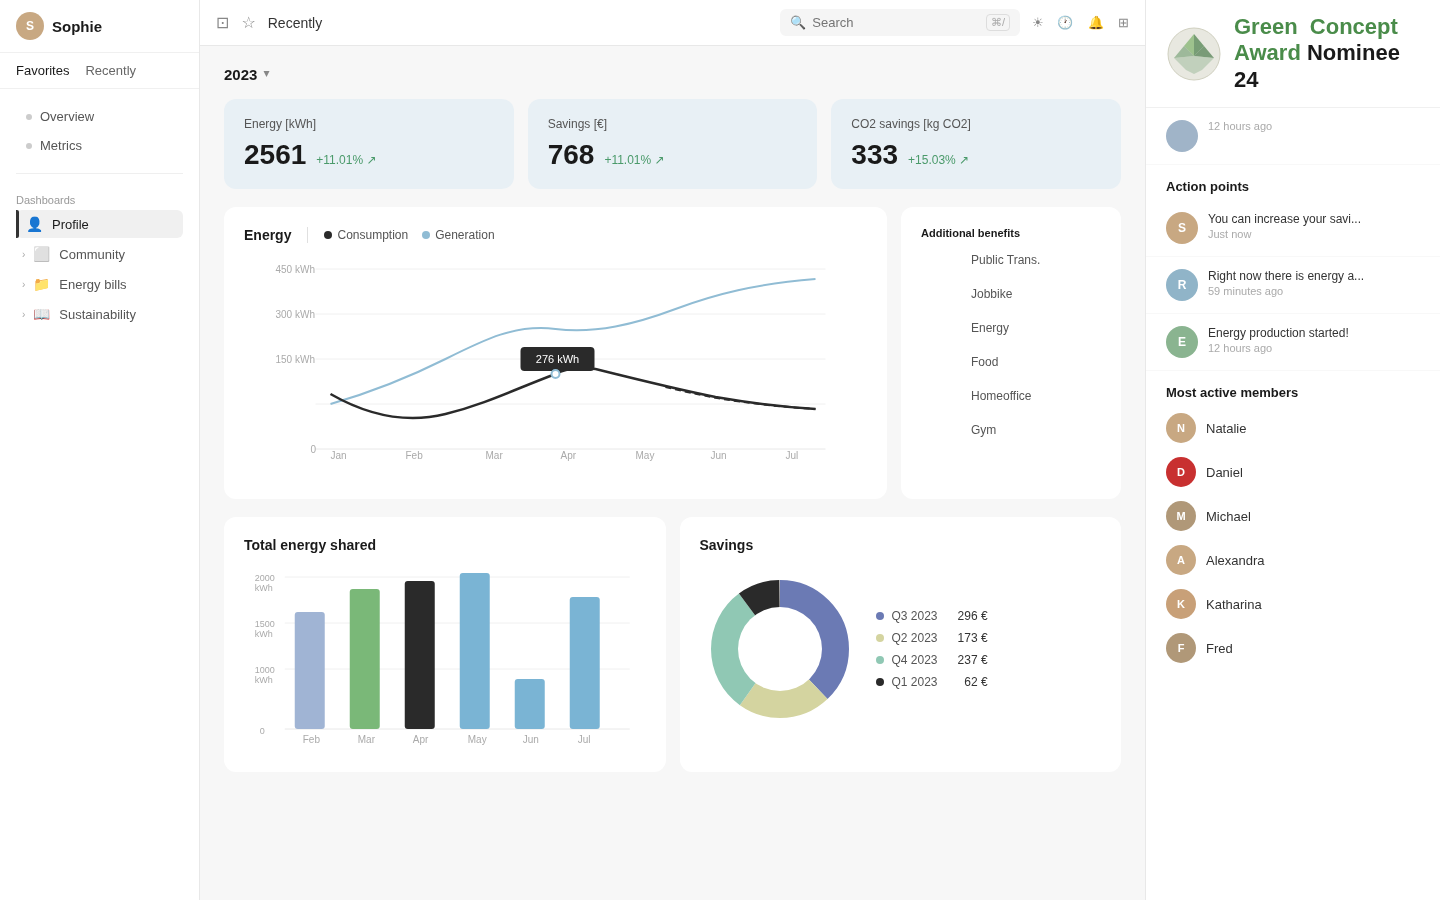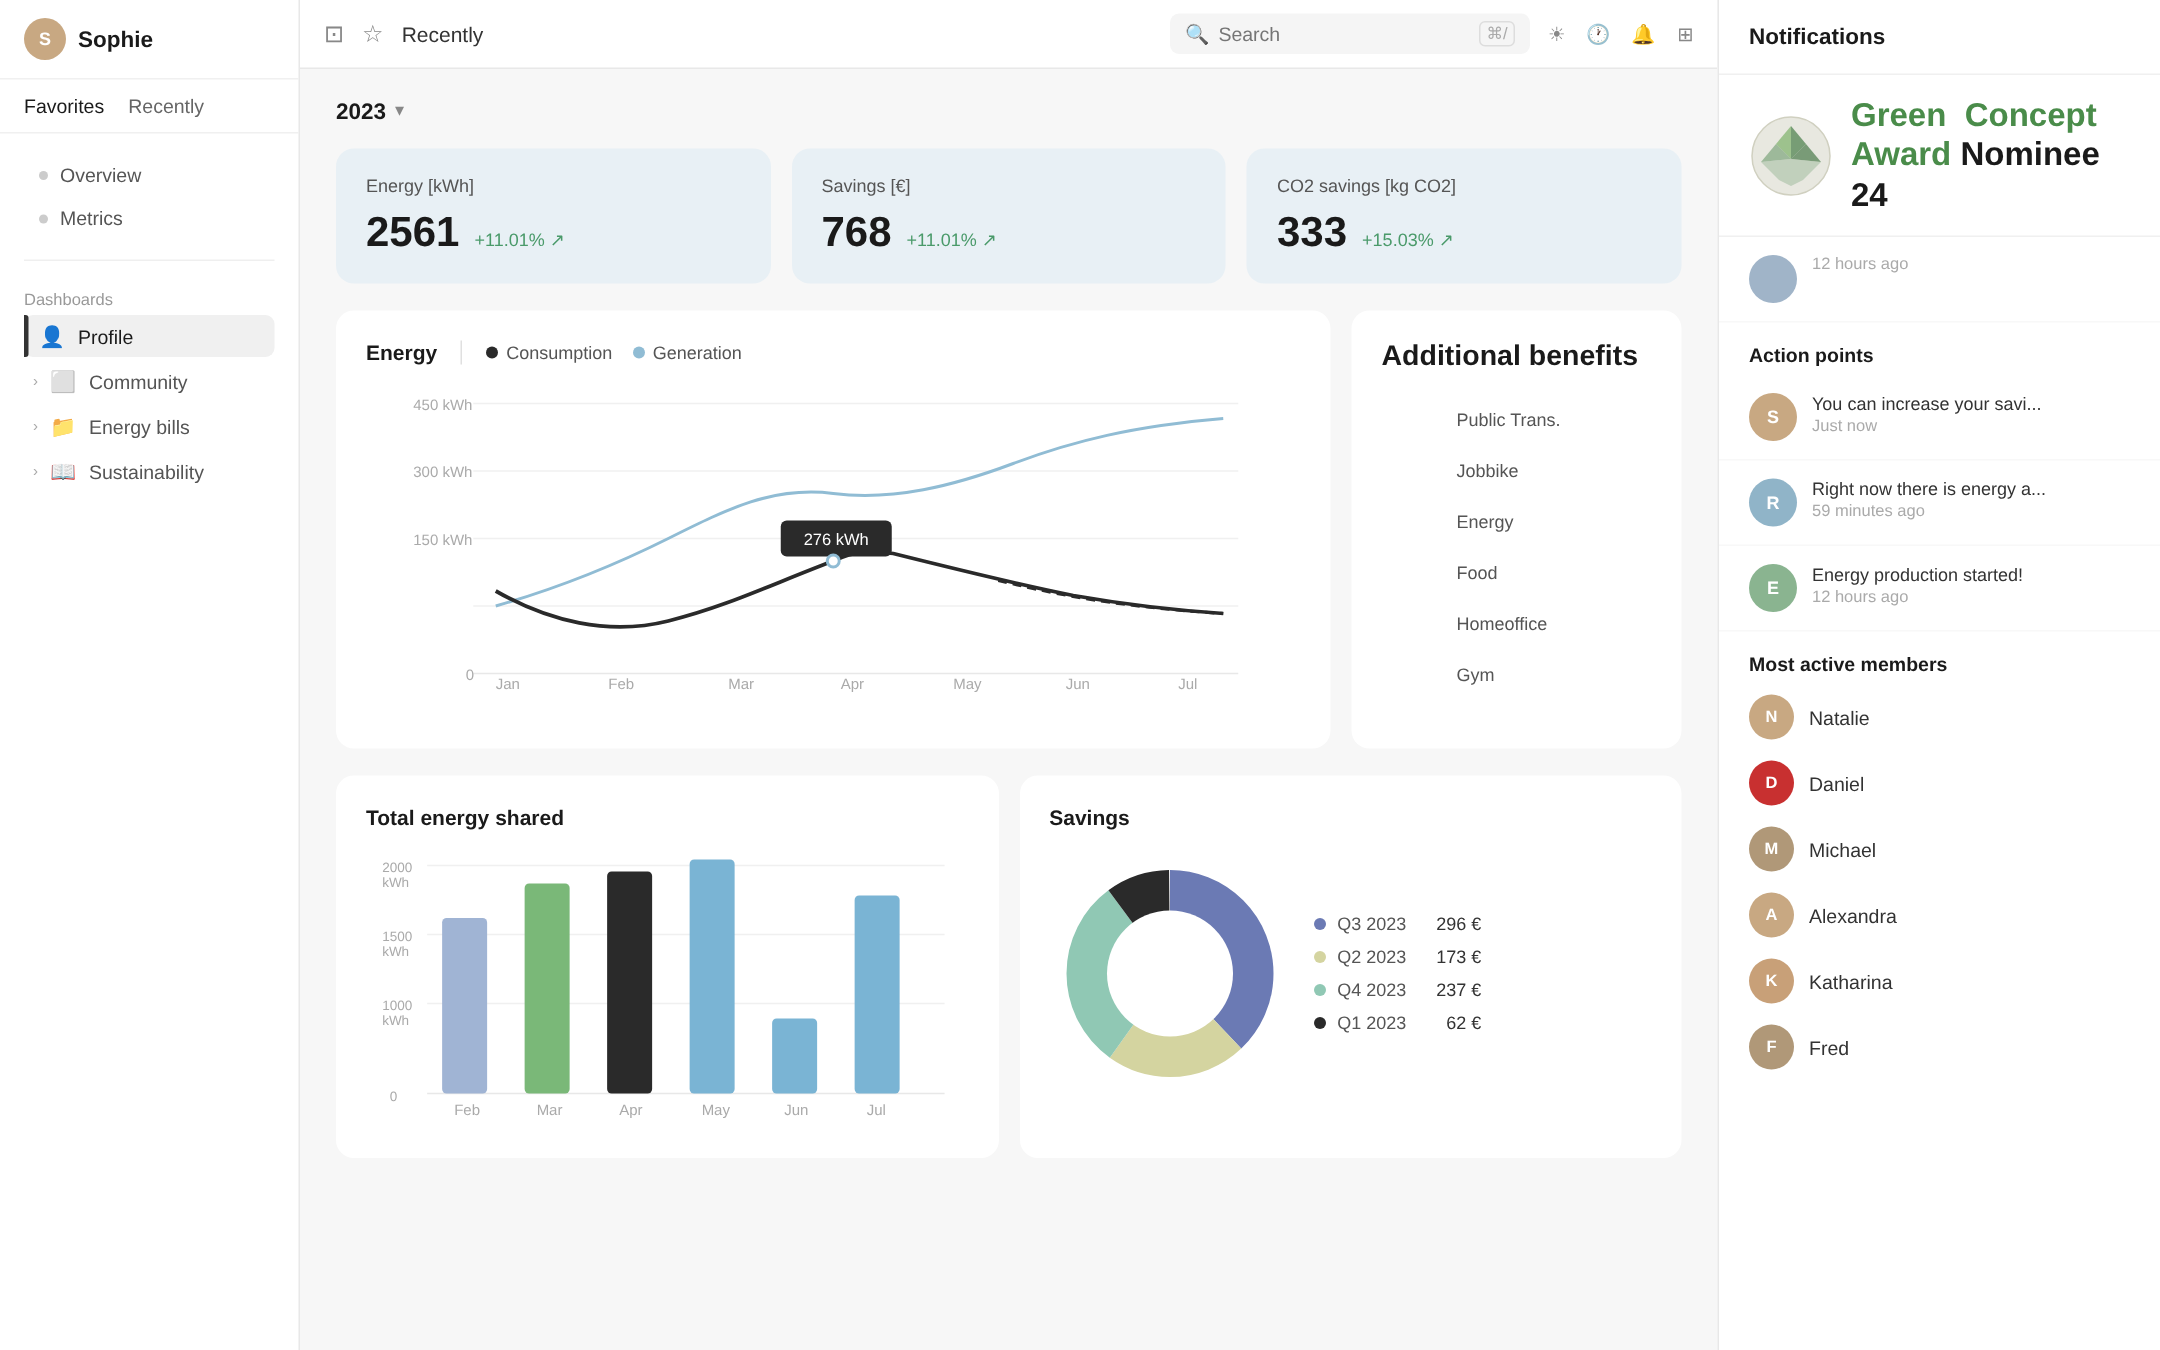--- a/index.html
+++ b/index.html
@@ -60,21 +60,21 @@
     .chart-title { font-size: 14px; font-weight: 600; color: #1a1a1a; }
     .chart-divider { width: 1px; height: 16px; background: #e0e0e0; }
     .chart-legend { display: flex; gap: 14px; align-items: center; }
     .legend-item { display: flex; align-items: center; gap: 5px; font-size: 12px; color: #555; }
     .legend-dot { width: 8px; height: 8px; border-radius: 50%; }
 
     
     .energy-chart-area { width: 100%; height: 220px; position: relative; }
 
     
-    .benefits-title { font-size: 19px; font-weight: 600; color: #1a1a1a; margin-bottom: 24px; }
+    .benefits-title { font-size: 11px; font-weight: 600; color: #1a1a1a; margin-bottom: 14px; }
     .benefit-row { display: flex; align-items: center; gap: 8px; margin-bottom: 12px; flex-direction: column; }
     .benefit-label { font-size: 12px; color: #555; width: 80px; flex-shrink: 0; }
     .benefit-bar-track { flex: 1; height: 6px; background: #efefef; border-radius: 3px; overflow: hidden; }
     .benefit-bar-fill { height: 100%; border-radius: 3px; }
 
     
     .bottom-row { display: flex; gap: 14px; }
     .bottom-card { background: #fff; border-radius: 12px; padding: 20px; flex: 1; }
     .bottom-title { font-size: 14px; font-weight: 600; color: #1a1a1a; margin-bottom: 16px; }
 
@@ -384,21 +384,20 @@
               <span class="donut-legend-value" style="text-align:right;">62 €</span>
             </div>
           </div>
         </div>
       </div>
     </div>
   </div>
 </div>
 
 <div id="notif-panel">
-  <div class="notif-title">Notifications</div>
 
   <div class="notif-award">
     <div class="award-icon">
       <svg width="56" height="56" viewBox="0 0 56 56">
         <circle cx="28" cy="28" r="26" fill="#e8e8e0" stroke="#d0d0c0" stroke-width="1"></circle>
         <path d="M28,8 L38,20 L28,30 Z" fill="#5a8a5a" opacity="0.8"></path>
         <path d="M28,8 L18,20 L28,30 Z" fill="#8ab878" opacity="0.8"></path>
         <path d="M38,20 L48,32 L28,30 Z" fill="#4a7a4a" opacity="0.7"></path>
         <path d="M18,20 L8,32 L28,30 Z" fill="#6a9a6a" opacity="0.6"></path>
         <path d="M28,30 L8,32 L20,44 L28,48 L36,44 L48,32 Z" fill="#9ab898" opacity="0.5"></path>

